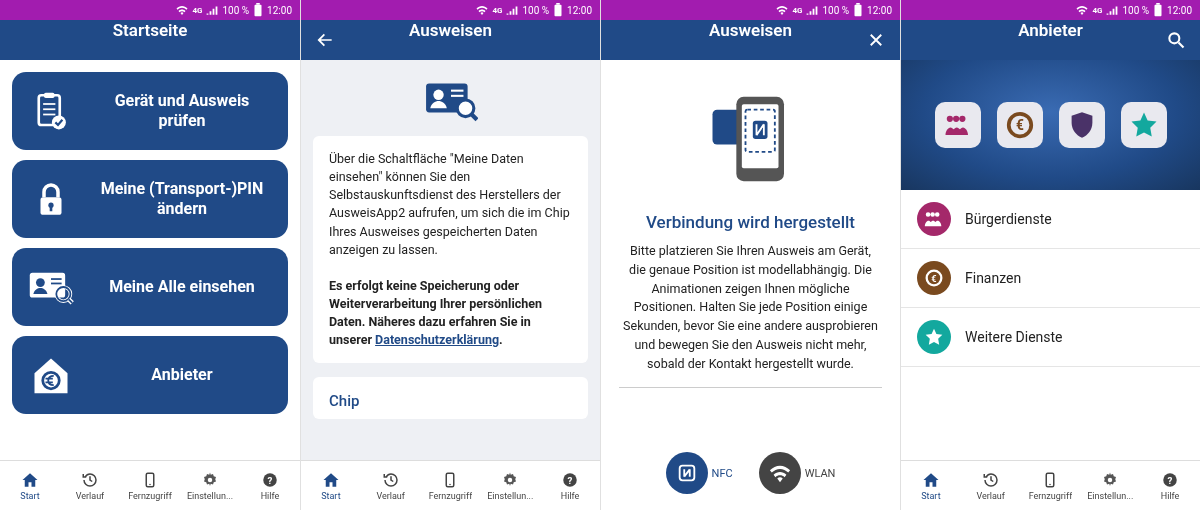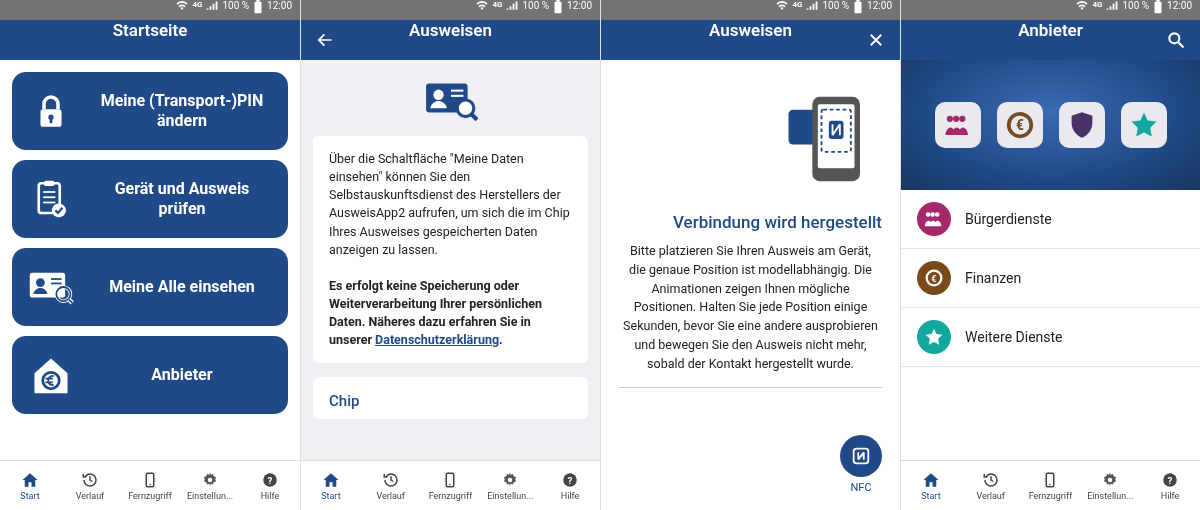--- a/index.html
+++ b/index.html
@@ -15,25 +15,25 @@
     width: 300px;
     height: 510px;
     display: flex;
     flex-direction: column;
     position: relative;
     background: #fff;
   }
   
   .statusbar {
     height: 20px;
-    background: #737373;
+    background: #a21caf;
     color: #fff;
     display: flex;
     justify-content: flex-end;
-    align-items: flex-start;
+    align-items: center;
     font-size: 10px;
     padding: 0 8px;
     gap: 4px;
   }
   .statusbar .sb-icon { display:inline-flex; align-items:center; }
   
   .appbar {
     height: 40px;
     background: #204a87;
     color: #fff;
@@ -115,27 +115,27 @@
     font-size:12.5px;
     line-height:1.45;
     color:#222;
   }
   .card b { font-weight:700; }
   .card a { color:#204a87; text-decoration:underline; }
   .tippcard { padding-bottom:6px; }
   .tipp-head { color:#204a87; font-size:15px; font-weight:500; }
 
   
-  .s3-content { background:#fff; padding: 18px 18px 10px; display:flex; flex-direction:column; align-items:flex-end; text-align:center; height:100%; }
+  .s3-content { background:#fff; padding: 18px 18px 10px; display:flex; flex-direction:column; align-items:center; text-align:center; height:100%; }
   .s3-illus { margin-top:6px; margin-bottom:18px; }
   .s3-title { color:#204a87; font-size:17px; font-weight:500; margin-bottom:10px; }
   .s3-body { font-size:12.5px; line-height:1.5; color:#222; padding:0 4px; }
   .s3-hr { width:100%; border:none; border-top:1px solid #ccc; margin:14px 0 10px; }
   .conn-row { display:flex; gap:26px; justify-content:center; margin-top:auto; margin-bottom:6px; }
-  .conn { display:flex; flex-direction:column; align-items:center; gap:4px; }
+  .conn { display:flex; align-items:center; gap:4px; }
   .conn-circle {
     width:42px; height:42px; border-radius:50%;
     display:flex; align-items:center; justify-content:center;
   }
   .conn-circle.nfc { background:#204a87; }
   .conn-circle.wlan { background:#444; }
   .conn-label { font-size:11px; color:#204a87; }
 
   
   .s4-top {
@@ -188,44 +188,44 @@
           <rect x="1" y="2" width="8" height="13" rx="1" fill="#fff"></rect>
           <rect x="3" y="0" width="4" height="2" fill="#fff"></rect>
         </svg>
       </span>
     <span>12:00</span>
   </div>
   <div class="appbar">
     <span>Startseite</span>
   </div>
   <div class="content s1-content">
-    <div class="big-btn pointer">
-      <span class="icon-slot">
-        <svg width="42" height="42" viewBox="0 0 48 48">
-            <rect x="12" y="22" width="24" height="20" rx="3" fill="#fff"></rect>
-            <path d="M16 22v-6a8 8 0 0116 0v6" fill="none" stroke="#fff" stroke-width="4"></path>
-            <circle cx="24" cy="31" r="3" fill="#204a87"></circle>
-            <rect x="22.5" y="32" width="3" height="6" fill="#204a87"></rect>
-          </svg>
-      </span>
-      <span class="label">Meine (Transport-)PIN ändern</span>
-    </div>
     <div class="big-btn pointer">
       <span class="icon-slot">
         <svg width="42" height="42" viewBox="0 0 48 48">
             <rect x="10" y="6" width="24" height="34" rx="3" fill="none" stroke="#fff" stroke-width="3"></rect>
             <rect x="16" y="3" width="12" height="6" rx="2" fill="#fff"></rect>
             <line x1="15" y1="16" x2="29" y2="16" stroke="#fff" stroke-width="2"></line>
             <line x1="15" y1="22" x2="29" y2="22" stroke="#fff" stroke-width="2"></line>
             <line x1="15" y1="28" x2="29" y2="28" stroke="#fff" stroke-width="2"></line>
             <circle cx="33" cy="37" r="8" fill="#fff"></circle>
             <path d="M29 37l3 3 5-6" stroke="#204a87" stroke-width="2.5" fill="none"></path>
           </svg>
       </span>
       <span class="label">Gerät und Ausweis prüfen</span>
+    </div>
+    <div class="big-btn pointer">
+      <span class="icon-slot">
+        <svg width="42" height="42" viewBox="0 0 48 48">
+            <rect x="12" y="22" width="24" height="20" rx="3" fill="#fff"></rect>
+            <path d="M16 22v-6a8 8 0 0116 0v6" fill="none" stroke="#fff" stroke-width="4"></path>
+            <circle cx="24" cy="31" r="3" fill="#204a87"></circle>
+            <rect x="22.5" y="32" width="3" height="6" fill="#204a87"></rect>
+          </svg>
+      </span>
+      <span class="label">Meine (Transport-)PIN ändern</span>
     </div>
     <div class="big-btn pointer">
       <span class="icon-slot">
         <svg width="46" height="40" viewBox="0 0 52 40">
             <rect x="2" y="4" width="40" height="28" rx="3" fill="#fff"></rect>
             <circle cx="14" cy="15" r="5" fill="#204a87"></circle>
             <path d="M6 28c1-5 5-7 8-7s7 2 8 7" fill="#204a87"></path>
             <line x1="26" y1="11" x2="38" y2="11" stroke="#204a87" stroke-width="2"></line>
             <line x1="26" y1="16" x2="38" y2="16" stroke="#204a87" stroke-width="2"></line>
             <circle cx="40" cy="28" r="8" fill="none" stroke="#fff" stroke-width="4"></circle>
@@ -443,20 +443,28 @@
     <div class="conn-row">
       <div class="conn pointer">
         <div class="conn-circle nfc">
           <svg width="22" height="22" viewBox="0 0 24 24">
               <rect x="4" y="4" width="16" height="16" rx="3" fill="none" stroke="#fff" stroke-width="2"></rect>
               <path d="M9 8v8M15 8v8M9 16l6-8" stroke="#fff" stroke-width="2" fill="none"></path>
             </svg>
         </div>
         <span class="conn-label">NFC</span>
       </div>
+      <div class="conn pointer">
+        <div class="conn-circle wlan">
+          <svg width="22" height="20" viewBox="0 0 24 20">
+              <path fill="#fff" d="M12 20l-3-4c1-1 2-1.5 3-1.5s2 .5 3 1.5zM5 12c2-2 4.5-3 7-3s5 1 7 3l-2 2.5c-1.4-1.4-3.2-2-5-2s-3.6.6-5 2zM1 7C4 4 8 2 12 2s8 2 11 5l-2 2.5C18.5 7 15.3 5.5 12 5.5S5.5 7 3 9.5z"></path>
+            </svg>
+        </div>
+        <span class="conn-label" style="color:#444">WLAN</span>
+      </div>
     </div>
   </div>
 </div>
 
 <div class="screen" style="border-left:1px solid #e0e0e0;">
   <div class="statusbar">
     <span class="sb-icon">
         <svg width="12" height="10" viewBox="0 0 24 20">
           <path fill="#fff" d="M12 20l-3-4c1-1 2-1.5 3-1.5s2 .5 3 1.5zM5 12c2-2 4.5-3 7-3s5 1 7 3l-2 2.5c-1.4-1.4-3.2-2-5-2s-3.6.6-5 2zM1 7C4 4 8 2 12 2s8 2 11 5l-2 2.5C18.5 7 15.3 5.5 12 5.5S5.5 7 3 9.5z"></path>
         </svg>

